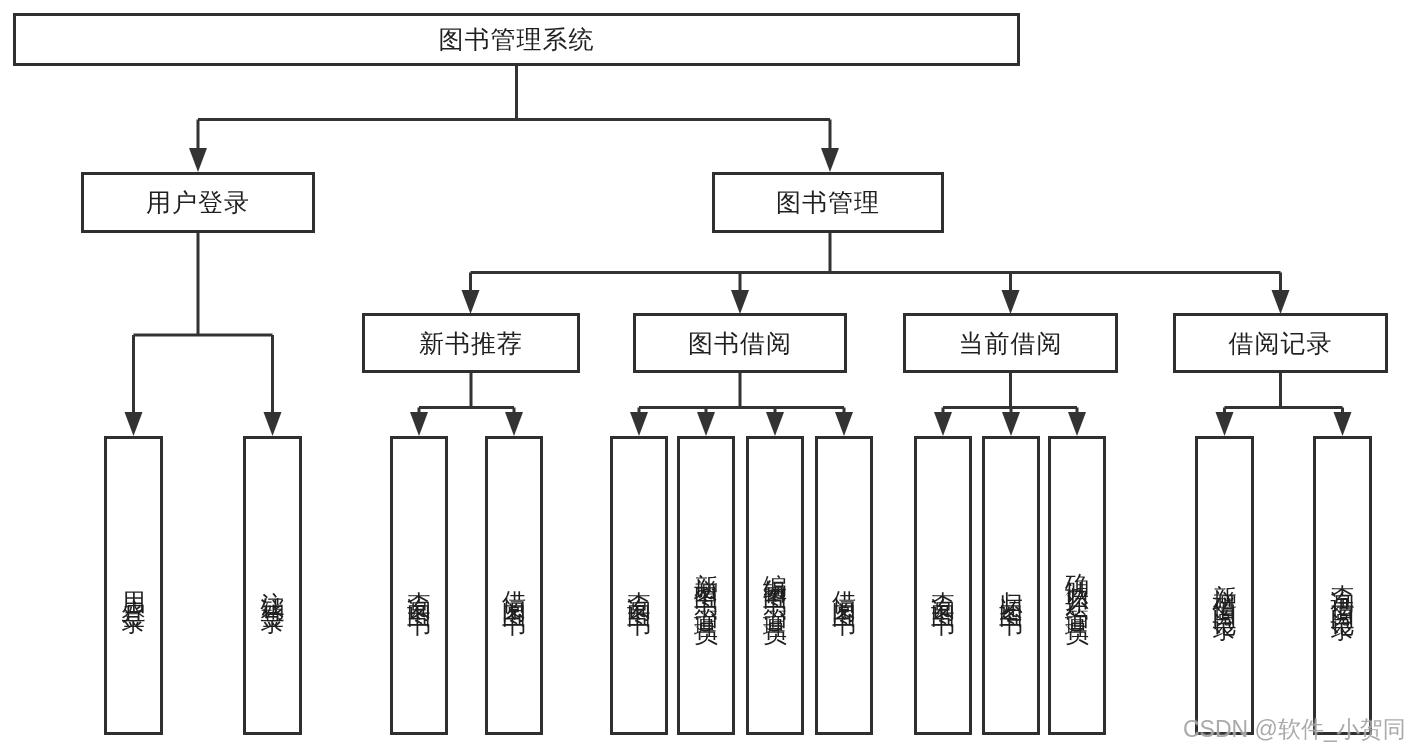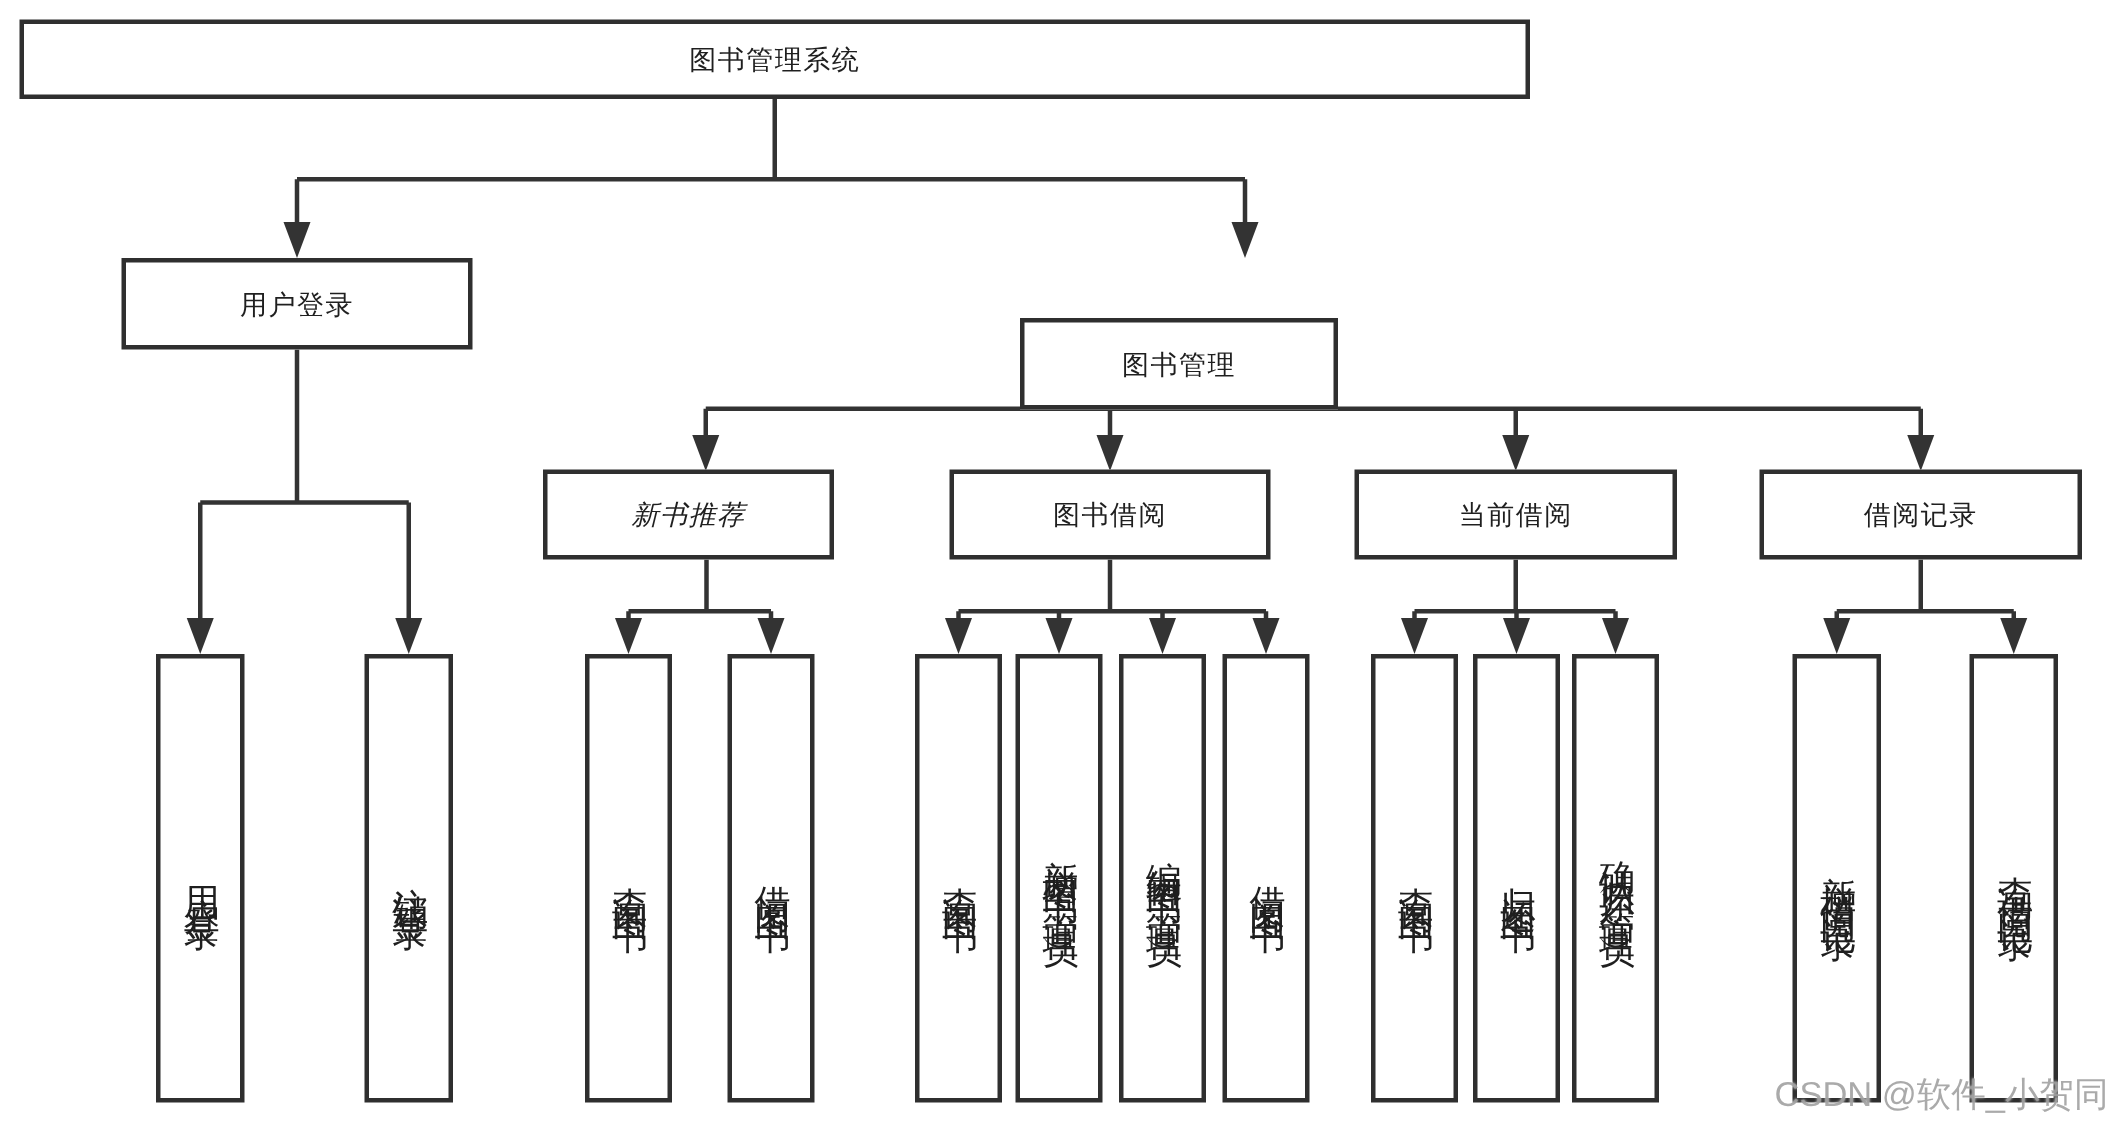--- a/index.html
+++ b/index.html
@@ -20,29 +20,29 @@
     position: absolute;
     box-sizing: border-box;
     border: 3px solid #2f2f2f;
     background: #ffffff;
     display: flex;
     align-items: center;
     justify-content: center;
     color: #1f1f1f;
   }
   .node.h {
-    font-size: 18px;
+    font-size: 25px;
     letter-spacing: 1px;
     white-space: nowrap;
   }
   .node.root  { left: 13px;   top: 13px;  width: 1007px; height: 53px; }
   .node.lv2a  { left: 81px;   top: 172px; width: 234px;  height: 61px; }
-  .node.lv2b  { left: 680px;  top: 172px; width: 212px;  height: 61px; margin-top: 40px; }
+  .node.lv2b  { left: 712px;  top: 172px; width: 232px;  height: 61px; }
   .node.lv3   { top: 313px; height: 60px; }
-  .node.g0    { left: 362px;  width: 194px; font-style: italic; }
+  .node.g0    { left: 362px;  width: 218px; }
   .node.g1    { left: 633px;  width: 214px; }
   .node.g2    { left: 903px;  width: 215px; }
   .node.g3    { left: 1173px; width: 215px; }
   .node.leaf  { top: 436px; height: 299px; width: 58px; }
   .leaf-text {
     writing-mode: vertical-rl;
     text-orientation: mixed;
     font-size: 24px;
     letter-spacing: 7px;
     line-height: 1;

